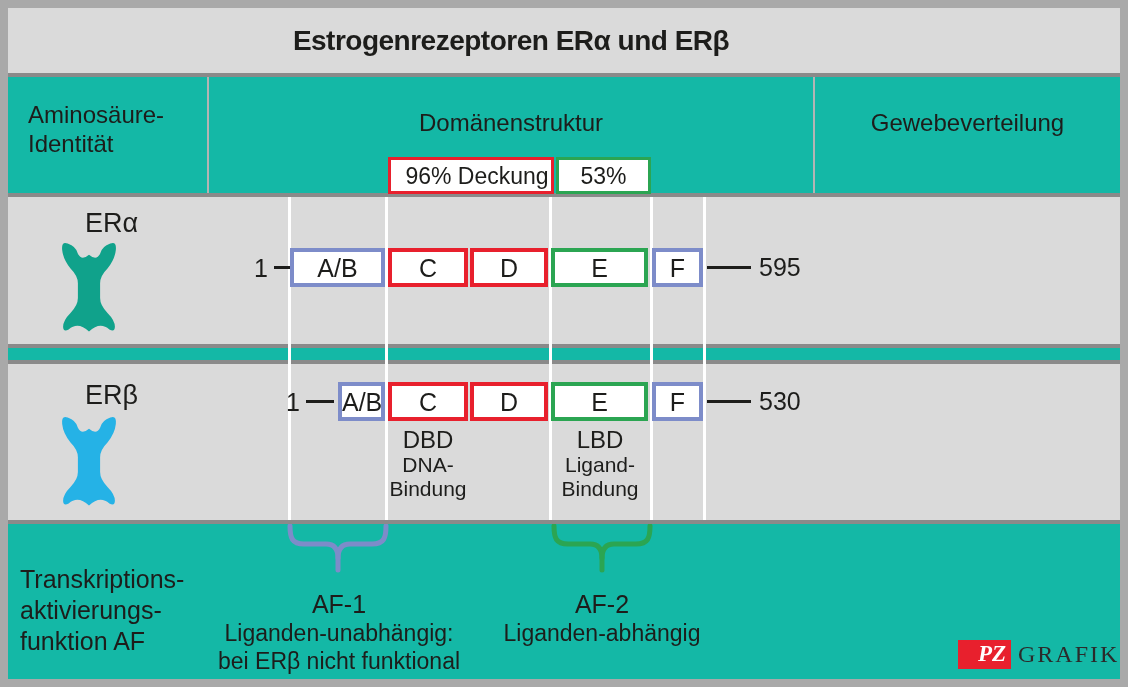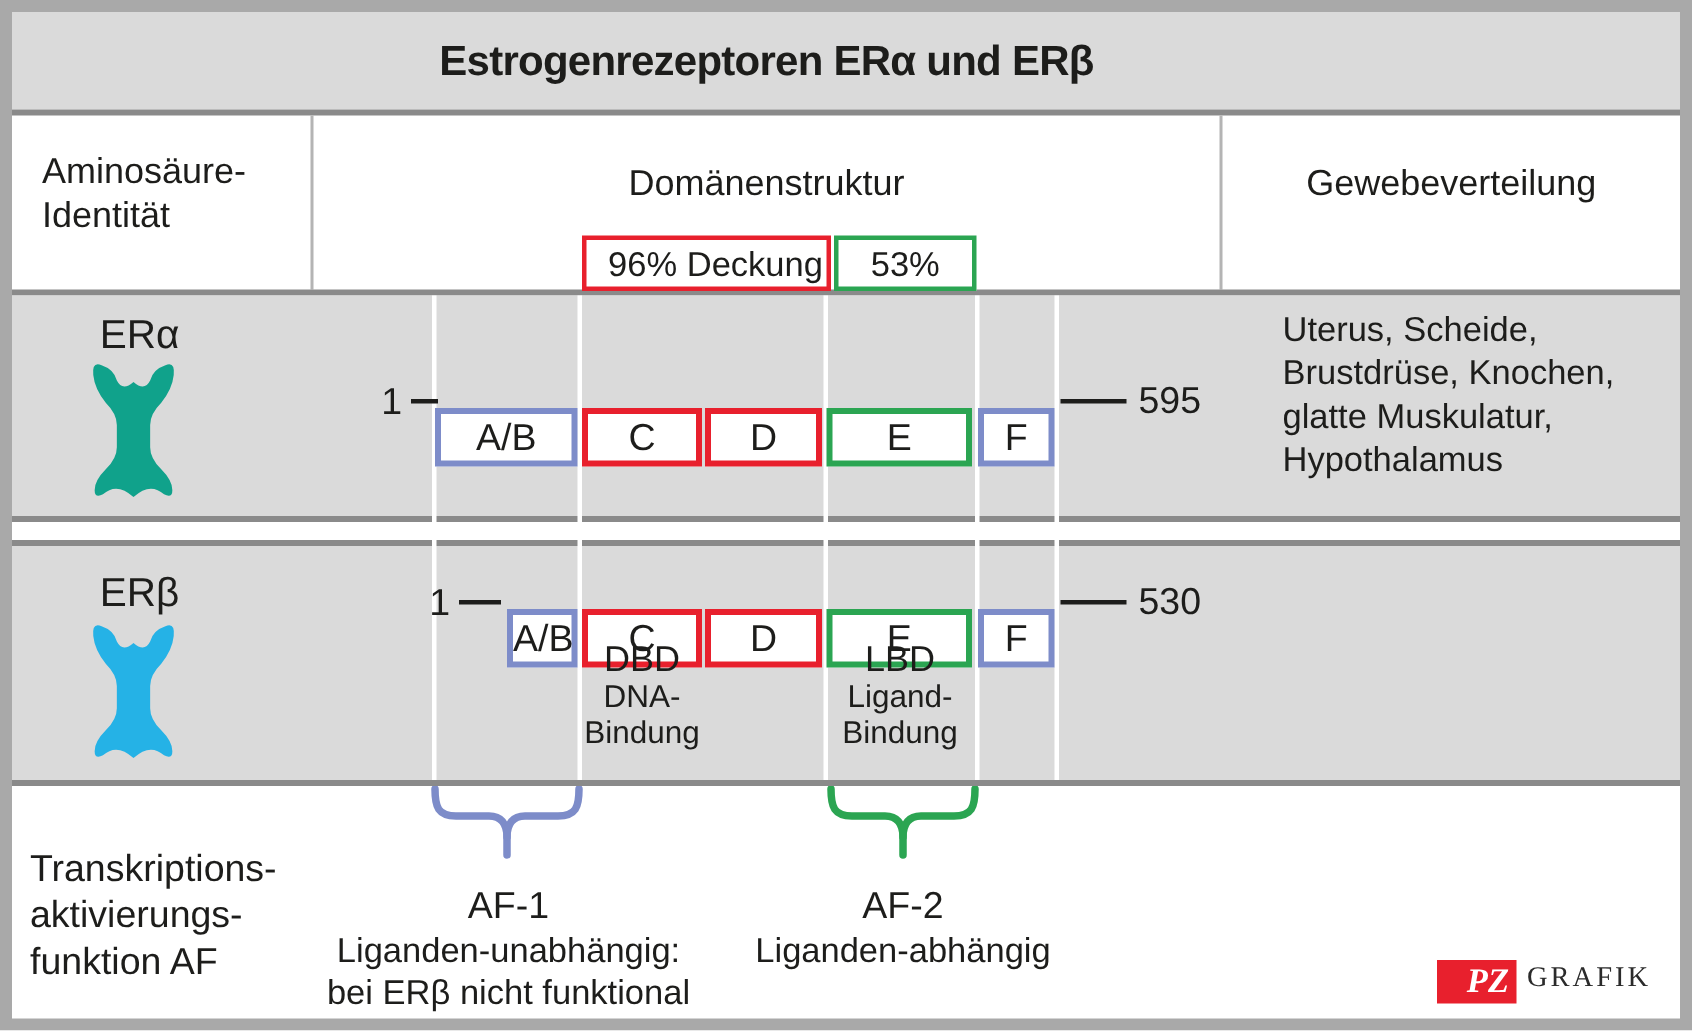--- a/index.html
+++ b/index.html
@@ -3,55 +3,55 @@
 <meta charset="utf-8">
 <style>
   html,body{margin:0;padding:0;background:#fff;}
   #stage{
     position:relative;width:1128px;height:687px;
     background:var(--frame);
     font-family:"Liberation Sans","DejaVu Sans",sans-serif;
     color:var(--ink);
     overflow:hidden;
   }
-  #canvas{position:absolute;left:8px;top:8px;width:1112px;height:671px;background:#ffffff;}
+  #canvas{position:absolute;left:8px;top:8px;width:1112px;height:671px;background:#14b8a6;}
   .abs{position:absolute;}
   .titlebar{left:0;top:0;width:1112px;height:65px;background:var(--panel);}
   .title{left:199px;top:17px;width:608px;text-align:center;font-size:28px;font-weight:bold;letter-spacing:-0.5px;}
   .hline{left:0;width:1112px;height:4px;background:var(--rule);z-index:0;}
   .vdiv{top:69px;width:2px;height:116px;background:var(--soft-rule);}
   .hcol{font-size:24px;line-height:29px;}
   .ml{white-space:pre-line;}
   .grayrow{left:0;width:1112px;background:var(--panel);}
   .vline{width:3px;top:189px;height:323px;background:#fff;z-index:1;}
   .covbox{top:149px;height:37px;background:#fff;z-index:5;box-sizing:border-box;
           text-align:center;font-size:23px;line-height:32px;}
   .cov-red{left:380px;width:166px;border:3px solid var(--red);padding-left:12px;}
   .cov-green{left:548px;width:95px;border:3px solid var(--green);}
   .dom{box-sizing:border-box;height:39px;background:#fff;z-index:2;text-align:center;
-       font-size:25px;line-height:32px;margin-top:24px;}
+       font-size:25px;line-height:32px;}
   .b-blue{border:4px solid var(--blue);}
   .b-red{border:4px solid var(--red);}
   .b-green{border:4px solid var(--green);}
   .dash{height:3px;background:var(--ink);z-index:2;}
   .num{font-size:25px;z-index:2;}
-  .rname{font-size:27px;text-align:center;width:90px;left:40px;}
+  .rname{font-size:27px;text-align:right;width:90px;left:40px;}
   .tissues{left:847px;width:268px;font-size:23px;line-height:29px;}
   .bindlab{width:140px;text-align:center;z-index:2;}
   .bindlab .abbr{font-size:24px;line-height:27px;}
   .bindlab .desc{font-size:21px;line-height:24px;}
   .afname{font-size:25px;font-weight:normal;text-align:center;margin-top:16px;}
   .afdesc{font-size:23px;line-height:28px;text-align:center;}
   .leftlab{left:12px;top:556px;font-size:25px;line-height:31px;}
   .pzbox{left:950px;top:632px;width:53px;height:29px;background:var(--red);
          color:#fff;font-family:"Liberation Serif","DejaVu Serif",serif;
          font-weight:bold;font-style:italic;font-size:23px;line-height:28px;
          text-align:right;box-sizing:border-box;padding-right:5px;}
   .grafik{left:1010px;top:633px;font-family:"Liberation Serif","DejaVu Serif",serif;
-          font-size:19px;letter-spacing:2px;color:#2b2b2b;}
+          font-size:24px;letter-spacing:2px;color:#2b2b2b;}
   svg{display:block;}
 </style>
 </head>
 <body>
 
 <div id="stage">
  <div id="canvas">
 
   <div class="abs titlebar"></div>
   <div class="abs title">Estrogenrezeptoren ERα und ERβ</div>
@@ -87,21 +87,20 @@
   </div>
   <div class="abs num" style="left:240px;top:246px;width:20px;text-align:right">1</div>
   <div class="abs dash" style="left:266px;top:258px;width:18px"></div>
   <div class="abs dom b-blue" style="left:282px;top:240px;width:95px">A/B</div>
   <div class="abs dom b-red" style="left:380px;top:240px;width:80px">C</div>
   <div class="abs dom b-red" style="left:462px;top:240px;width:78px">D</div>
   <div class="abs dom b-green" style="left:543px;top:240px;width:97px">E</div>
   <div class="abs dom b-blue" style="left:644px;top:240px;width:51px">F</div>
   <div class="abs dash" style="left:699px;top:258px;width:44px"></div>
   <div class="abs num" style="left:751px;top:245px">595</div>
-  <div class="abs tissues" style="top:197px">Uterus, Scheide, Brustdrüse, Knochen, glatte Muskulatur, Hypothalamus</div>
 
   <div class="abs rname" style="top:372px">ERβ</div>
   <div class="abs" style="left:44px;top:404px;z-index:2">
     <svg width="74" height="98" viewBox="0 0 80 100">
       <path d="M17,3 Q26,6 28,14 Q32,22 40,15 Q48,22 52,14 Q54,6 63,3 Q70,0 69,10 Q68,20 60,30 Q52,38 52,46 L52,62 Q52,70 60,78 Q68,86 68,93 Q68,99 62,96 Q52,87 40,98 Q28,87 18,96 Q12,99 12,93 Q12,86 20,78 Q28,70 28,62 L28,46 Q28,38 20,30 Q12,20 11,10 Q10,0 17,3 Z" fill="var(--cyan)"></path>
     </svg>
   </div>
   <div class="abs num" style="left:272px;top:380px;width:20px;text-align:right">1</div>
   <div class="abs dash" style="left:298px;top:392px;width:28px"></div>
   <div class="abs dom b-blue" style="left:330px;top:374px;width:47px">A/B</div>

